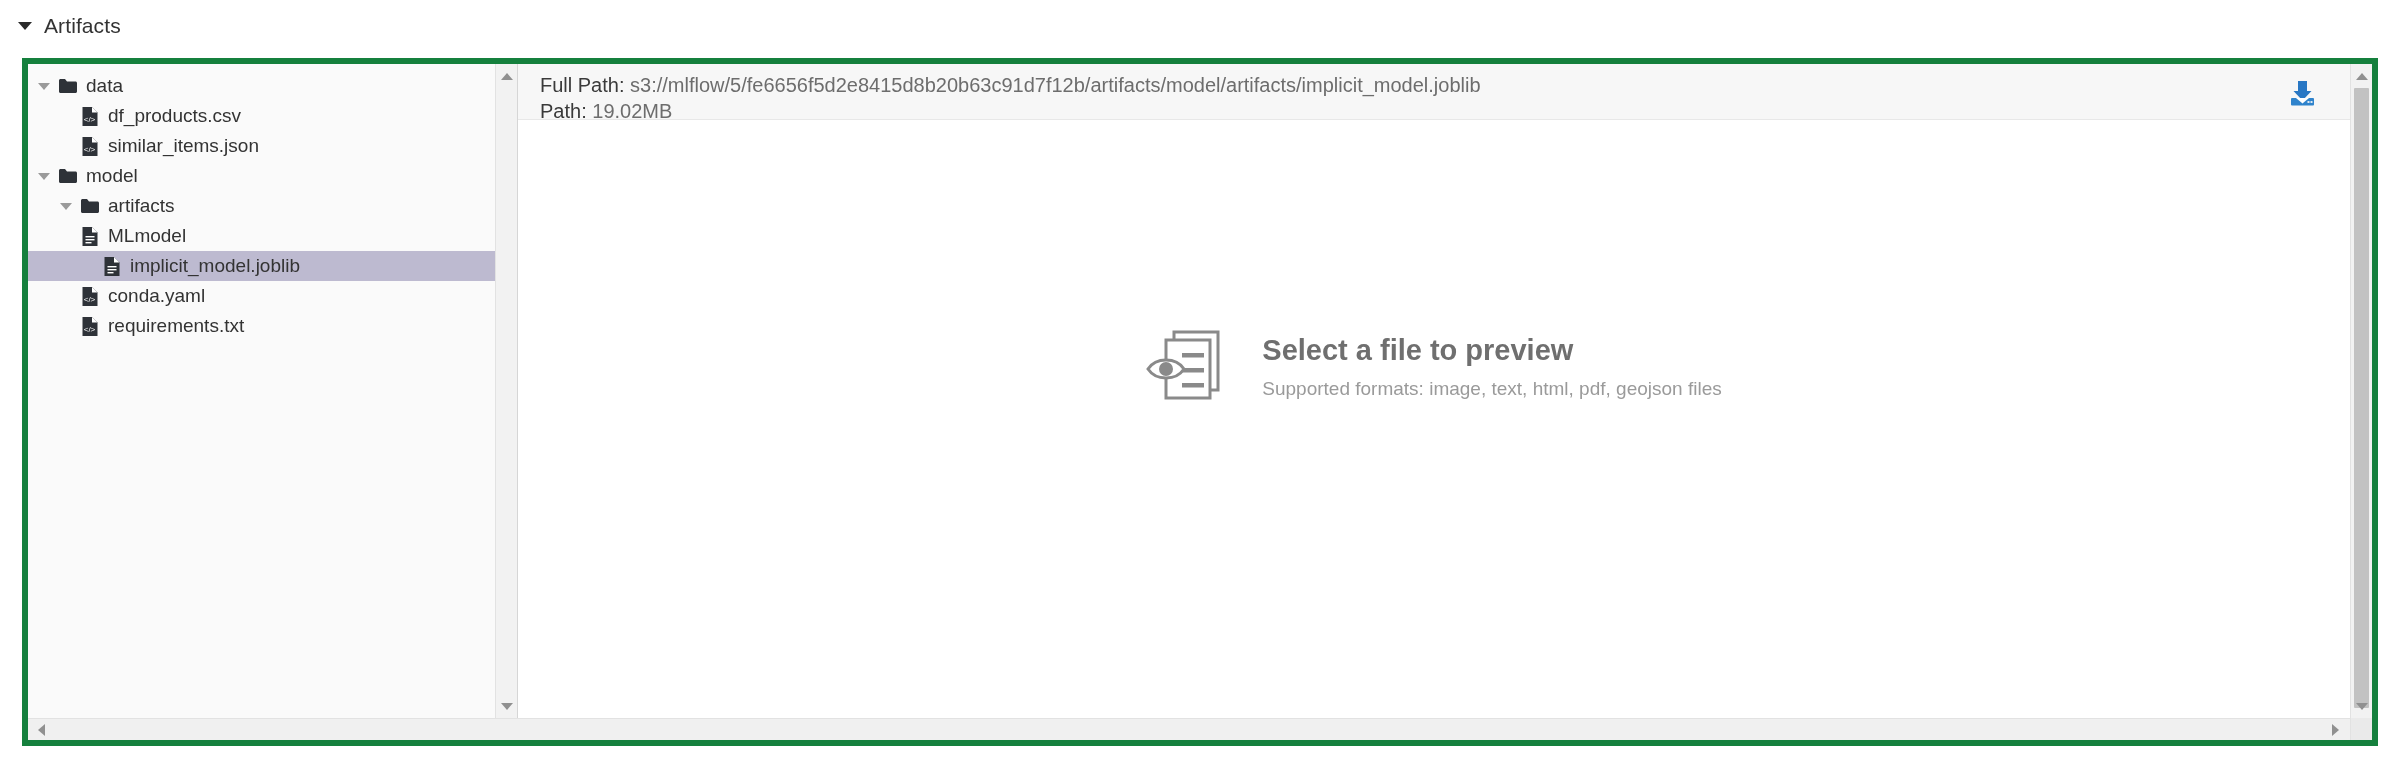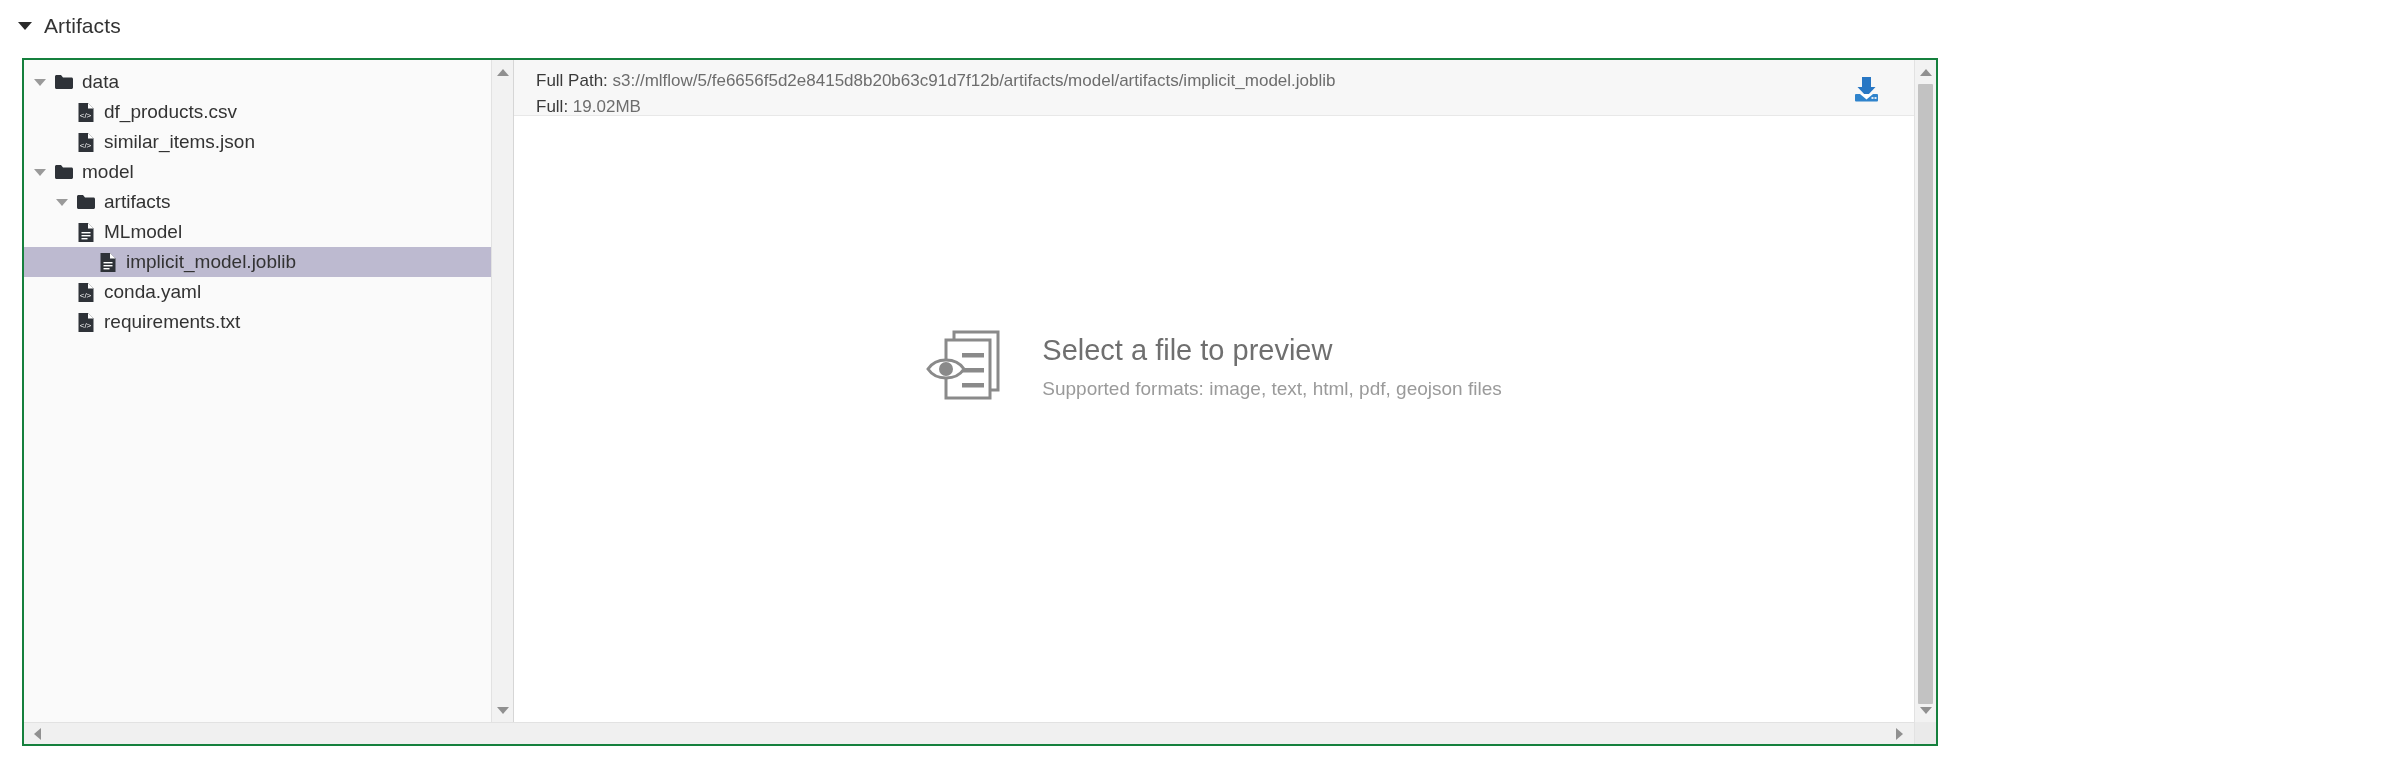--- a/index.html
+++ b/index.html
@@ -37,23 +37,23 @@
     font-size: 21px;
     color: #333333;
     letter-spacing: 0.1px;
   }
 
   
   .panel {
     position: absolute;
     left: 22px;
     top: 58px;
-    width: 1916px;
+    width: 2356px;
     height: 688px;
-    border: 2px solid #15803d;
+    border: 6px solid #15803d;
     box-sizing: border-box;
     background: #737373;
   }
 
   
   .split {
     position: absolute;
     left: 0; top: 0;
     right: 0;
     bottom: 22px;
@@ -159,21 +159,21 @@
   }
   .preview-header {
     position: relative;
     height: 56px;
     background: #f7f7f7;
     border-bottom: 1px solid #e8e8e8;
     padding: 8px 0 0 22px;
     box-sizing: border-box;
   }
   .meta-line {
-    font-size: 17px;
+    font-size: 20px;
     line-height: 26px;
     color: #555555;
     white-space: nowrap;
   }
   .meta-label { color: #3a3a3a; }
   .meta-value { color: #6d6d6d; }
 
   .download-btn {
     position: absolute;
     right: 52px;
@@ -197,21 +197,21 @@
   .empty-state {
     display: flex;
     align-items: center;
     gap: 30px;
     transform: translateY(-52px);
   }
   .empty-text { display: flex; flex-direction: column; gap: 14px; }
   .empty-title {
     font-size: 29px;
     color: #6f6f6f;
-    font-weight: normal;
+    font-weight: bold;
     margin: 0;
     line-height: 1;
   }
   .empty-sub {
     font-size: 19px;
     color: #9a9a9a;
     line-height: 1;
   }
 
   
@@ -394,21 +394,21 @@
       </div>
 
       <div class="preview-pane">
 
         <div class="preview-header">
           <div class="meta-line">
             <span class="meta-label">Full Path:</span>
             <span class="meta-value">s3://mlflow/5/fe6656f5d2e8415d8b20b63c91d7f12b/artifacts/model/artifacts/implicit_model.joblib</span>
           </div>
           <div class="meta-line">
-            <span class="meta-label">Full:</span>
+            <span class="meta-label">Path:</span>
             <span class="meta-value">19.02MB</span>
           </div>
 
           <div class="download-btn">
             <svg width="30" height="28" viewBox="0 0 30 28">
               <rect x="10" y="1" width="9" height="11" fill="#2877c4"></rect>
               <polygon points="5.5,11 23.5,11 14.5,20.5" fill="#2877c4"></polygon>
               <rect x="3" y="18" width="23" height="7.5" rx="1" fill="#2f83cc"></rect>
               <polygon points="8,18 21,18 14.5,23.5" fill="#ffffff"></polygon>
               <rect x="19.5" y="21" width="2" height="2" fill="#dfe9f2"></rect>

